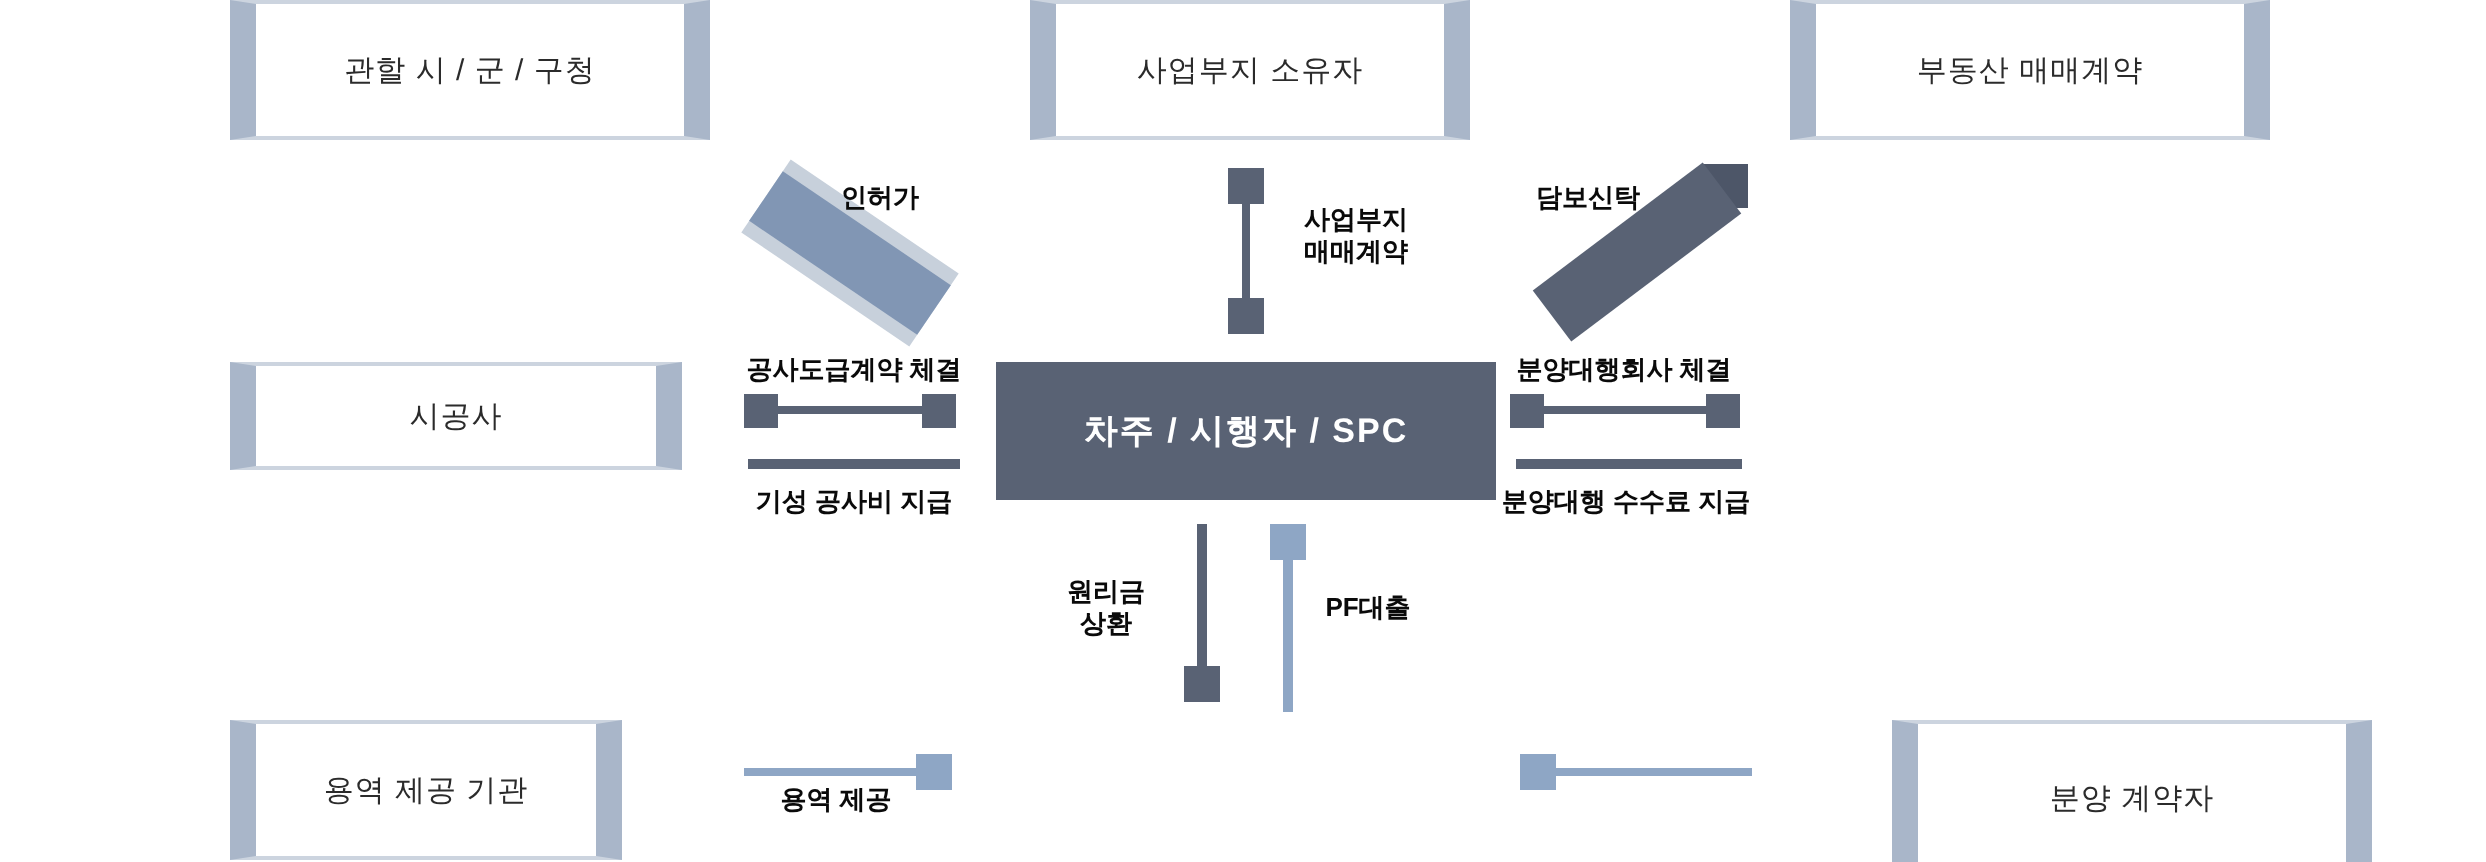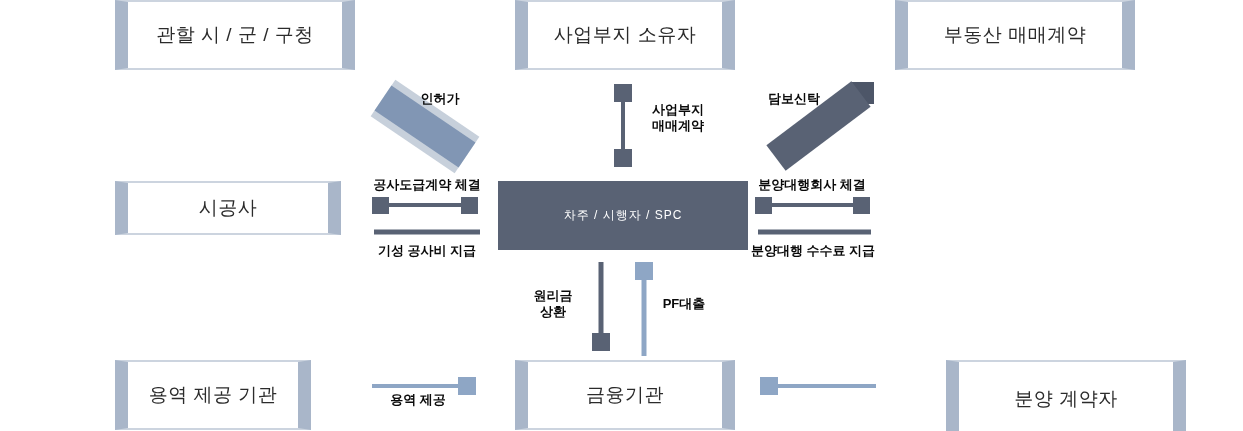--- a/index.html
+++ b/index.html
@@ -12,31 +12,31 @@
   }
   .node {
     position:absolute;
     display:flex; align-items:center; justify-content:center;
     background:#ffffff;
     box-sizing:border-box;
     border-top:2px solid var(--border, #ccd4df);
     border-bottom:2px solid var(--border, #ccd4df);
     border-left:13px solid var(--band, #a9b6c9);
     border-right:13px solid var(--band, #a9b6c9);
-    font-size:19px;
+    font-size:15px;
     color:var(--text, #2b2b2b);
     letter-spacing:0.5px;
     text-align:center;
   }
   .node-dark {
     border:none;
     background:var(--dark, #596274);
     color:#ffffff;
-    font-weight:400;
-    font-size:12px;
+    font-weight:700;
+    font-size:17px;
     letter-spacing:1px;
     justify-content:center;
   }
   .edges { position:absolute; left:0; top:0; }
   .s-dark  { stroke:var(--dark, #596274); }
   .s-blue  { stroke:var(--blue, #8ea6c5); }
   .s-mid   { stroke:var(--bluemid, #8196b4); }
   .s-halo  { stroke:var(--halo, #c7d0db); }
   .f-dark  { fill:var(--dark, #596274); }
   .f-blue  { fill:var(--blue, #8ea6c5); }
@@ -106,23 +106,20 @@
   <div class="node" style="left:115px;top:181px;width:226px;height:54px">
     <span>시공사</span>
   </div>
   <div class="node node-dark" style="left:498px;top:181px;width:250px;height:69px">
     <span>차주 / 시행자 / SPC</span>
   </div>
 
   <div class="node" style="left:115px;top:360px;width:196px;height:70px">
     <span>용역 제공 기관</span>
   </div>
-  <div class="node" style="left:515px;top:360px;width:220px;height:70px">
-    <span>금융기관</span>
-  </div>
   <div class="node" style="left:946px;top:360px;width:240px;height:78px">
     <span>분양 계약자</span>
   </div>
 
   <div class="edge-label" style="left:440px;top:91px">인허가</div>
 
   <div class="edge-label" style="left:678px;top:102px">
     <span>사업부지</span>
     <span>매매계약</span>
   </div>

